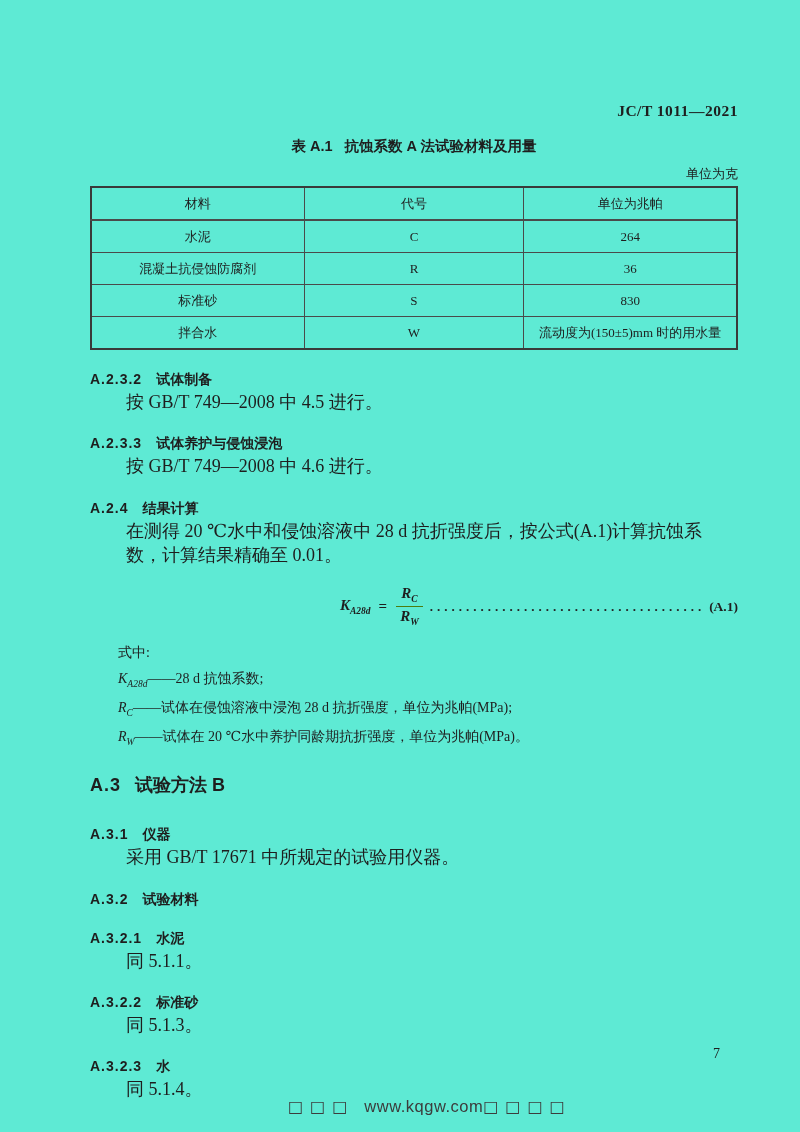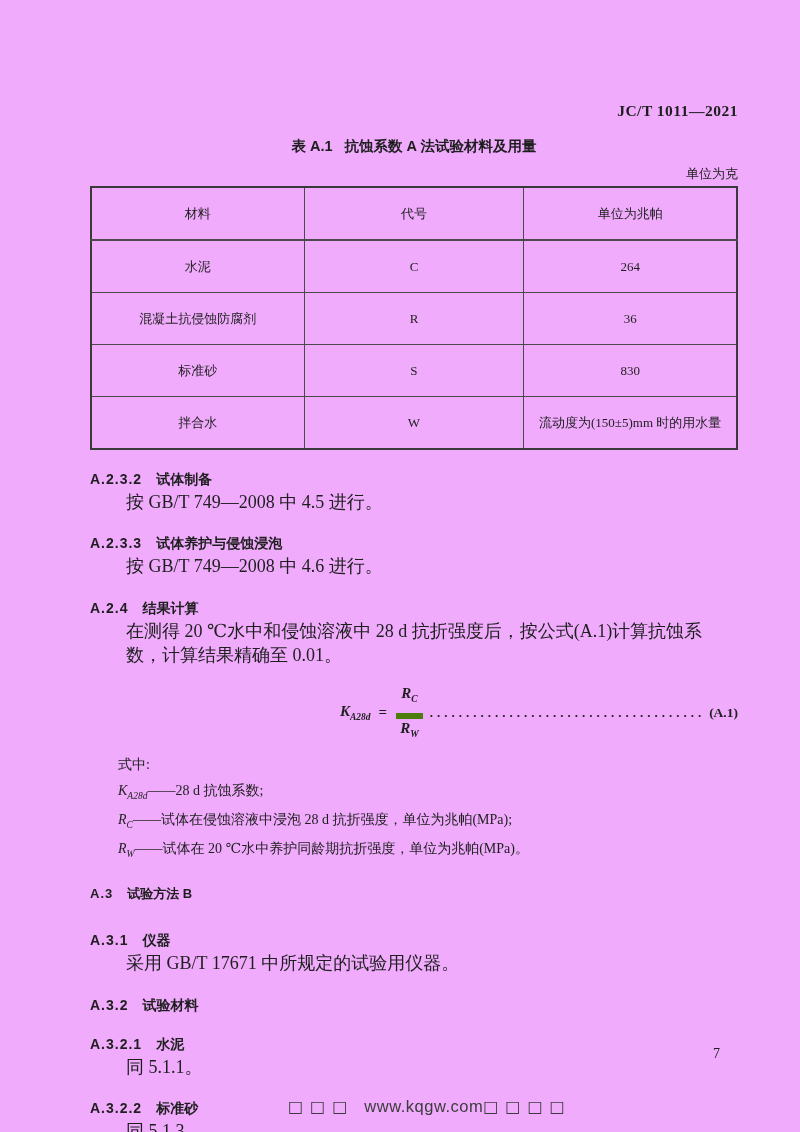--- a/index.html
+++ b/index.html
@@ -1,20 +1,20 @@
 <!DOCTYPE html>
 <html><head>
 <meta charset="utf-8">
 <style>
   html,body{margin:0;padding:0;background:#d8d8d8;}
   .page{
     position:relative;
     width:800px;height:1132px;
     margin:0 auto;
-    background:#f0abfc;
+    background:#5eead4;
     color:#1e1e1e;
     font-family:"Liberation Serif","DejaVu Serif",serif;
     overflow:hidden;
     box-sizing:border-box;
   }
   .content{
     position:absolute;
     left:90px; top:0;
     width:648px;
   }
@@ -45,37 +45,37 @@
     border-collapse:collapse;
     border:2px solid #3a3a3a;
     font-size:13px;
   }
   table.spec th, table.spec td{
     border:1px solid #4a4a4a;
     height:27px;
     text-align:center;
     vertical-align:middle;
     font-weight:normal;
-    padding:12px 4px;
+    padding:2px 4px;
   }
   table.spec th{border-bottom-width:2px;}
   col.c1{width:33%;} col.c2{width:34%;} col.c3{width:33%;}
 
   .h3{
     margin-top:21px;
     font-family:"Liberation Sans","DejaVu Sans",sans-serif;
     font-weight:bold;
     font-size:14px;
   }
   .h3 .num{margin-right:14px; letter-spacing:1px;}
   .h2{
     margin-top:32px;
     font-family:"Liberation Sans","DejaVu Sans",sans-serif;
     font-weight:bold;
-    font-size:13px;
+    font-size:18px;
   }
   .h2 .num{margin-right:14px; letter-spacing:1px;}
   .para{
     margin-top:1px;
     padding-left:2em;
     font-size:18px;
     line-height:1.35;
   }
   .big-gap{margin-top:24px;}
 
@@ -93,21 +93,21 @@
     align-items:center;
     font-style:italic;
     font-family:"Liberation Serif","DejaVu Serif",serif;
   }
   .equation sub{
     font-size:9.5px;
     font-style:italic;
   }
   .equation .eq-sign{margin:0 8px; font-style:normal;}
   .frac{display:inline-flex; flex-direction:column; align-items:center; line-height:1.15;}
-  .frac .fnum{border-bottom:6px solid #4d7c0f; padding:0 5px 8px;}
+  .frac .fnum{border-bottom:1px solid #4d7c0f; padding:0 5px 1px;}
   .frac .fden{padding:1px 5px 0;}
   .dot-leader{
     flex:1;
     overflow:hidden;
     white-space:nowrap;
     letter-spacing:4px;
     font-size:13px;
     margin:0 6px;
     color:#222;
   }

